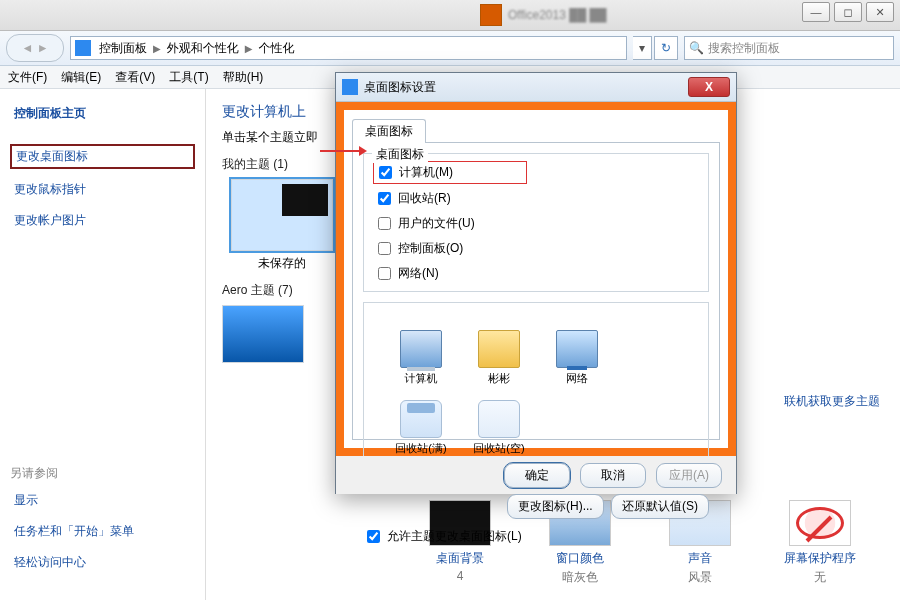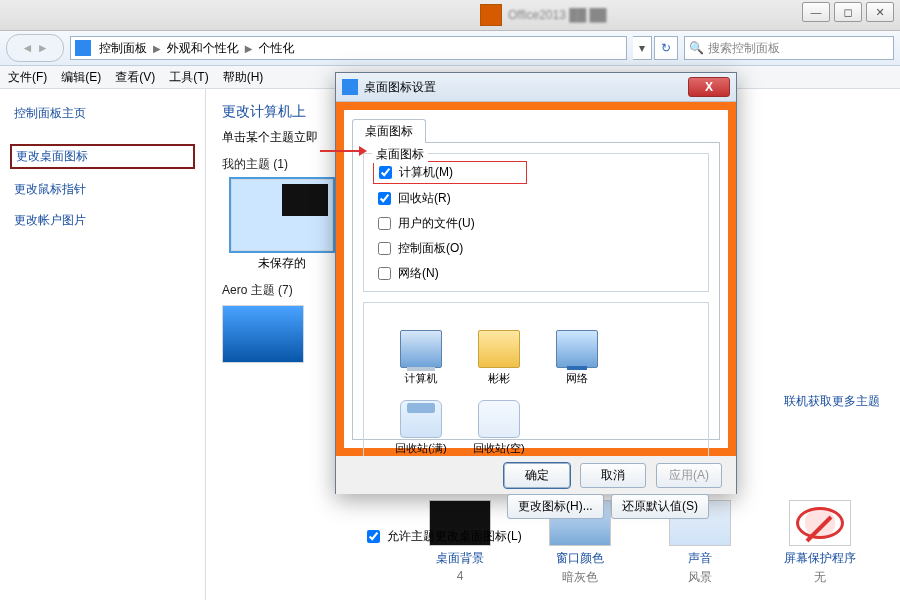--- a/index.html
+++ b/index.html
@@ -20,21 +20,21 @@
   .address-drop{width:18px;height:22px;border:1px solid #9fb3c8;border-left:none;display:flex;align-items:center;justify-content:center;color:#555;margin-right:2px;background:#fff}
   .refresh-btn{width:22px;height:22px;border:1px solid #9fb3c8;margin-right:6px;display:flex;align-items:center;justify-content:center;background:#fff;color:#2d6db5}
   .search-field{width:200px;height:22px;border:1px solid #9fb3c8;background:#fff;display:flex;align-items:center;padding:0 4px;color:#888}
   .search-field .mag{margin-right:4px;color:#777}
   
   .menubar{height:22px;background:#f4f6f8;border-bottom:1px solid #d7dde3;display:flex;align-items:center;padding:0 8px;gap:14px}
   
   .content{display:flex;height:calc(600px - 30px - 34px - 22px)}
   .sidebar{width:185px;padding:14px 10px;border-right:1px solid #ddd;background:#fff;position:relative}
   .sidebar a{display:block;color:#1a4fa0;margin-bottom:10px;text-decoration:none;padding:2px 4px}
-  .sidebar .home{color:#1a4fa0;font-weight:normal}
+  .sidebar .home{color:#1a4fa0;font-weight:bold}
   .sidebar .highlight{border:2px solid #7f1d1d;padding:2px 4px}
   .sidebar .see-also{position:absolute;bottom:20px;left:10px;right:10px}
   .sidebar .see-also .hdr{color:#888;margin-bottom:8px}
   .main{flex:1;background:#fff;padding:14px 16px;position:relative;overflow:hidden}
   .main h2{font-size:14px;font-weight:normal;color:#1a4fa0;margin:0 0 8px 0}
   .main .subtitle{margin-bottom:10px}
   .section-label{color:#222;margin:8px 0 6px 0}
   .thumb-row{display:flex;gap:12px;margin-bottom:10px}
   .thumb{text-align:center;width:120px}
   .thumb .img{width:100px;height:70px;border:1px solid #cfd6dd;margin:0 auto 4px;background:#e9eef4;position:relative;overflow:hidden}
@@ -74,21 +74,21 @@
   .ic-cell .ic-img{width:40px;height:36px;margin:0 auto 3px;position:relative}
   .ic-img.computer{background:linear-gradient(#d7e7f9,#6ea2d8);border:1px solid #5a82ad;border-radius:2px}
   .ic-img.computer::after{content:"";position:absolute;bottom:-4px;left:6px;right:6px;height:4px;background:#bac9d8}
   .ic-img.folder{background:linear-gradient(#ffe7a0,#f0c04a);border:1px solid #caa33a;border-radius:2px}
   .ic-img.network{background:linear-gradient(#cde6ff,#6ea2d8);border:1px solid #5a82ad;border-radius:2px}
   .ic-img.network::after{content:"";position:absolute;bottom:-3px;left:10px;width:20px;height:4px;background:#2d6db5}
   .ic-img.bin-full{background:linear-gradient(#e8f3ff,#cfe2f7);border:1px solid #a8bed6;border-radius:6px 6px 4px 4px}
   .ic-img.bin-full::before{content:"";position:absolute;top:2px;left:6px;right:6px;height:10px;background:#8fb6df;border-radius:2px}
   .ic-img.bin-empty{background:linear-gradient(#f4f9ff,#e2edf9);border:1px solid #a8bed6;border-radius:6px 6px 4px 4px}
   .dlg-actions{text-align:right;margin-top:6px}
-  .btn{border:1px solid #9fb3c8;background:linear-gradient(#fdfdfd,#e8eef4);padding:3px 10px;border-radius:3px;margin-left:4px;font-size:12px}
+  .btn{border:1px solid #9fb3c8;background:linear-gradient(#fdfdfd,#e8eef4);padding:3px 10px;border-radius:9px;margin-left:4px;font-size:12px}
   .btn:disabled{color:#999}
   .dlg-footer{height:38px;display:flex;align-items:center;justify-content:flex-end;padding:0 14px;gap:6px;background:#f0f0f0}
   .dlg-footer .btn{min-width:66px}
   .dlg-footer .btn.primary{outline:1px solid #3a6ea5}
   .allow-row{margin-top:8px;display:flex;align-items:center;gap:4px}
   
   .red-arrow{position:absolute;left:320px;top:150px;width:45px;height:2px;background:#d33;z-index:20}
   .red-arrow::after{content:"";position:absolute;right:-2px;top:-4px;border-left:8px solid #d33;border-top:5px solid transparent;border-bottom:5px solid transparent}
   .help-ic{position:absolute;right:12px;top:92px;width:16px;height:16px;border-radius:50%;background:#2d89ef;color:#fff;display:flex;align-items:center;justify-content:center;font-size:11px}
 </style>
@@ -135,20 +135,26 @@
 
   <div class="help-ic">?</div>
 
   <div class="content">
     <div class="sidebar">
       <a class="home">控制面板主页</a>
       <div style="height:10px"></div>
       <a class="highlight">更改桌面图标</a>
       <a>更改鼠标指针</a>
       <a>更改帐户图片</a>
+      <div class="see-also">
+        <div class="hdr">另请参阅</div>
+        <a>显示</a>
+        <a>任务栏和「开始」菜单</a>
+        <a>轻松访问中心</a>
+      </div>
     </div>
 
     <div class="main">
       <h2>更改计算机上</h2>
       <div class="subtitle">单击某个主题立即</div>
 
       <div class="section-label">我的主题 (1)</div>
       <div class="thumb-row">
         <div class="thumb">
           <div class="img sel">

